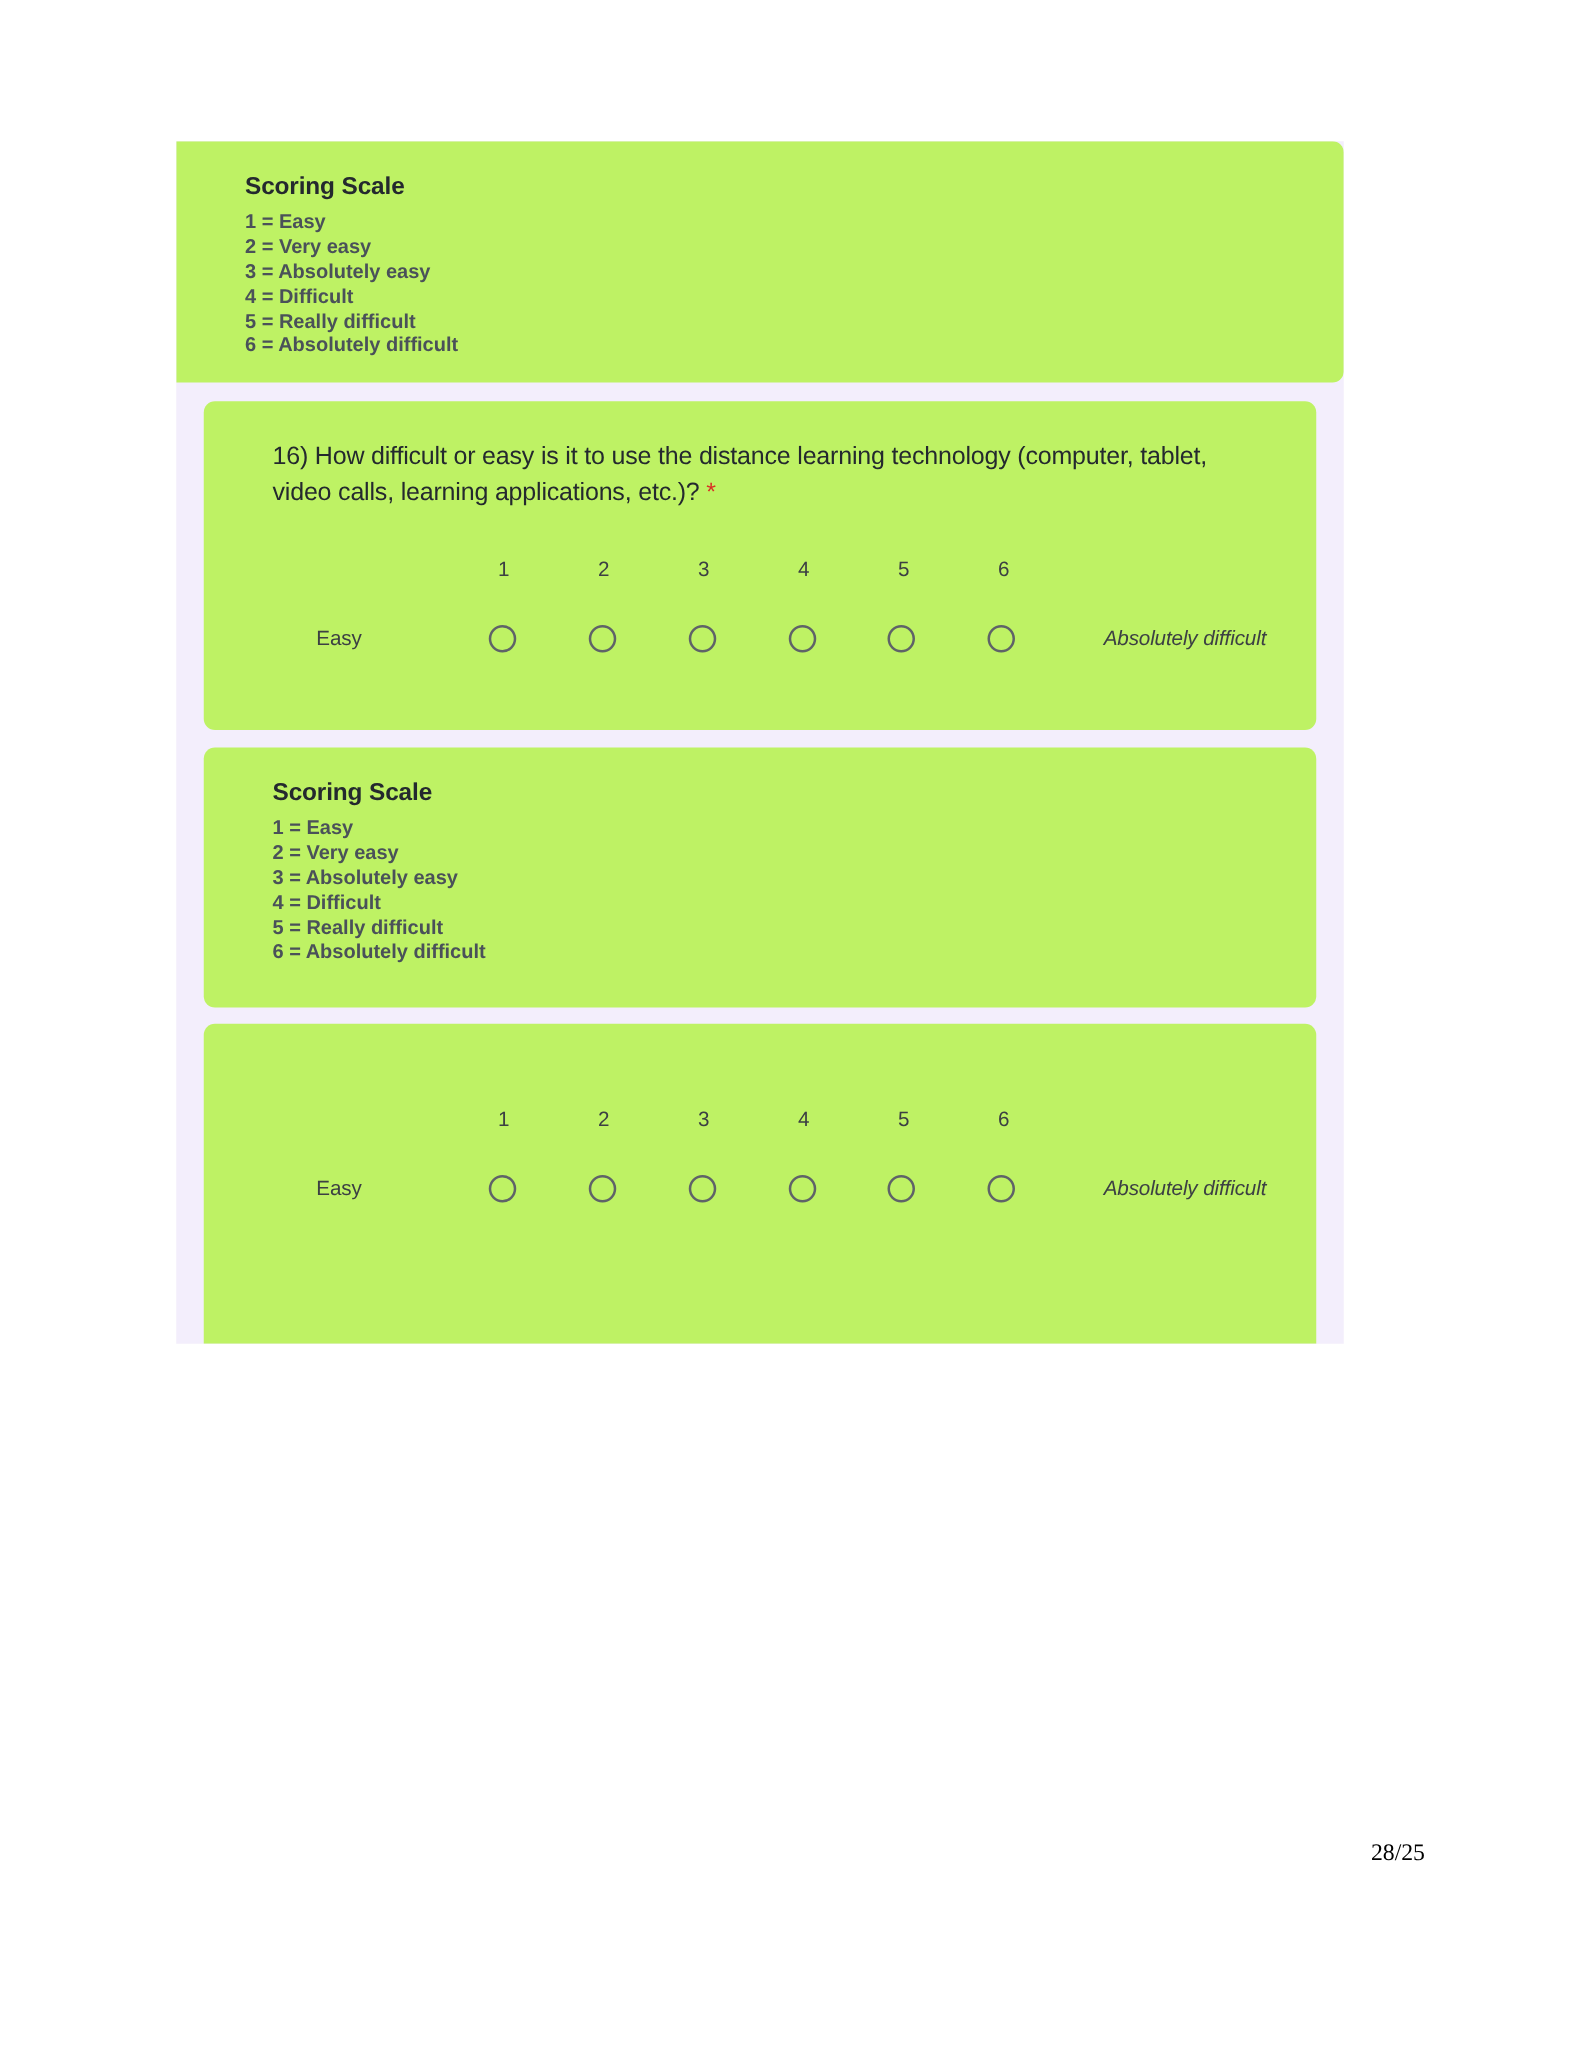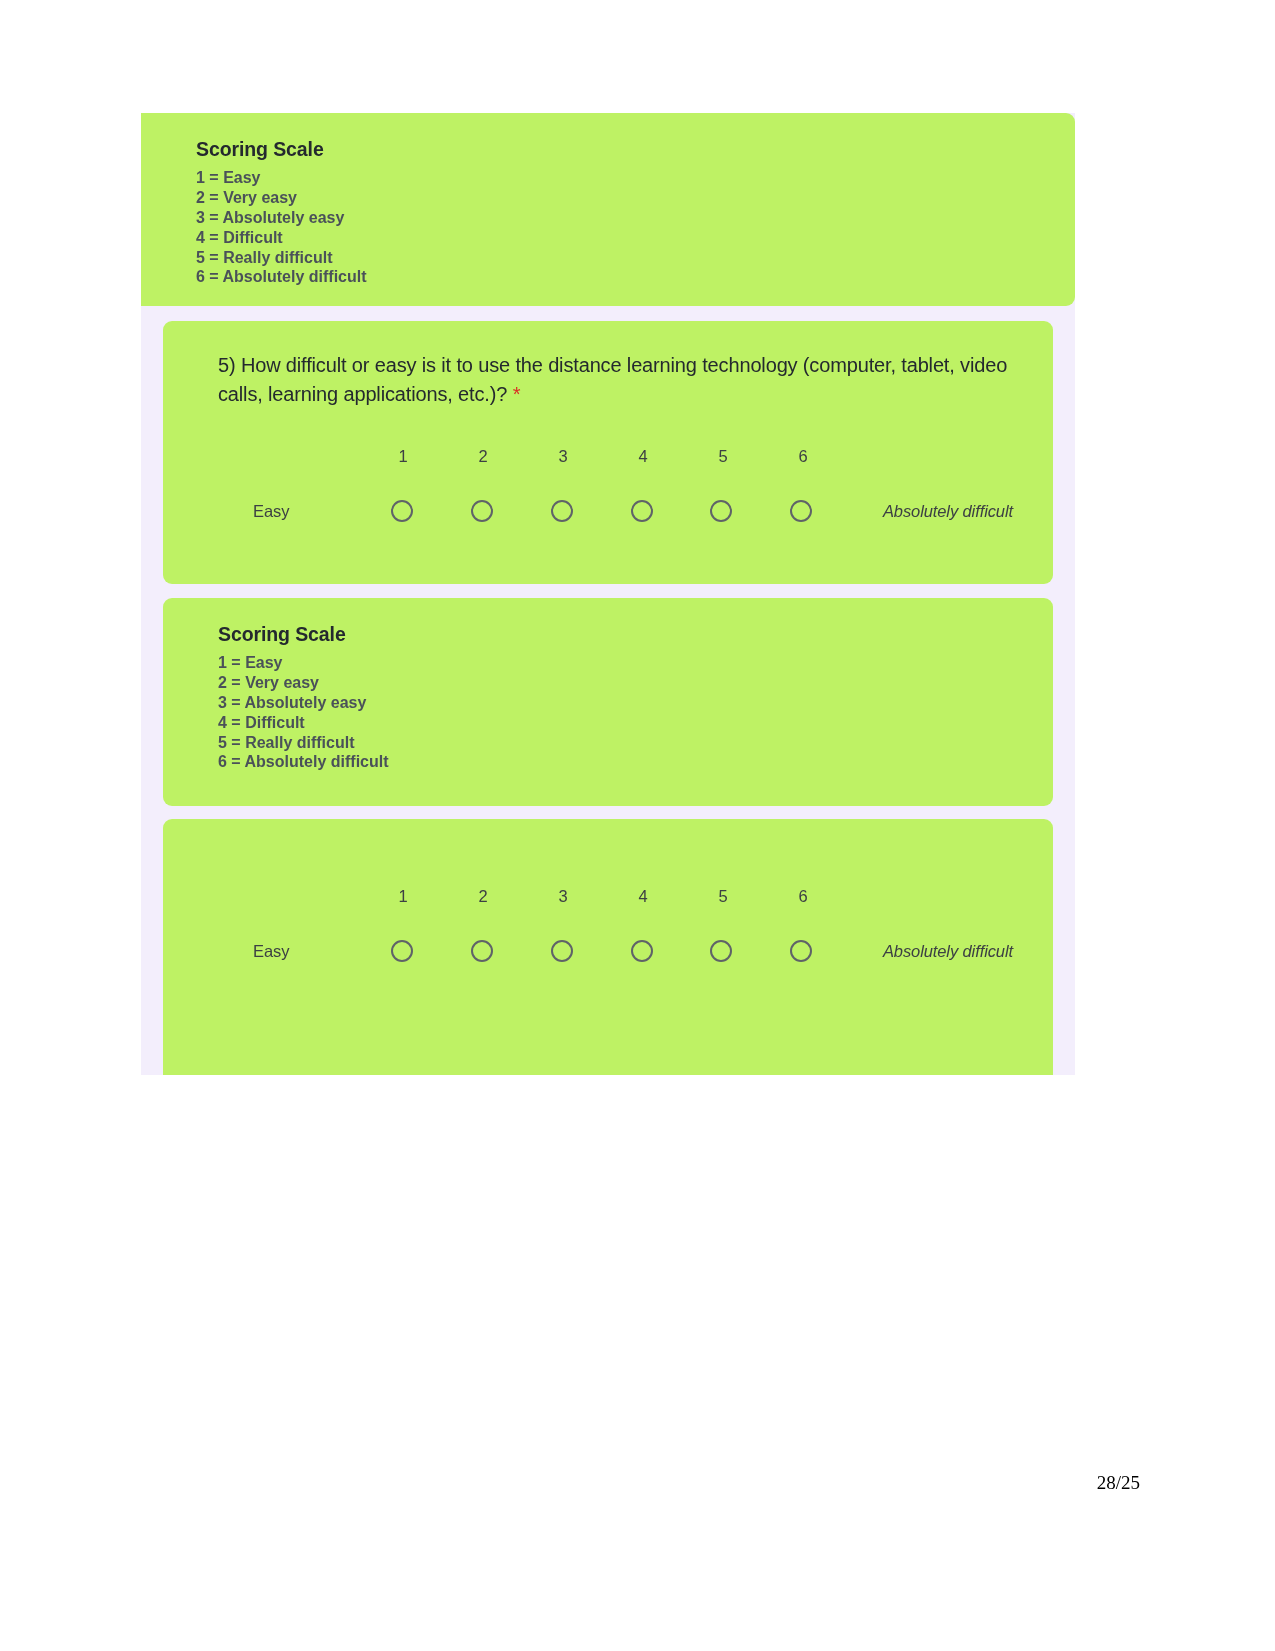--- a/index.html
+++ b/index.html
@@ -158,21 +158,21 @@
       <li>2 = Very easy</li>
       <li>3 = Absolutely easy</li>
       <li>4 = Difficult</li>
       <li>5 = Really difficult</li>
       <li>6 = Absolutely difficult</li>
     </ul>
   </div>
 
   <div class="card question-card q11">
     <p class="question-text">
-      <span>5) How difficult or easy is it to use the distance learning technology (computer, tablet, video calls, learning applications, etc.)?</span>
+      <span>16) How difficult or easy is it to use the distance learning technology (computer, tablet, video calls, learning applications, etc.)?</span>
       <span class="required-star">*</span>
     </p>
 
     <div class="rating-block">
       <div class="rating-numbers">
         <span class="anchor-spacer"></span>
         <span class="scale-col">
             <span class="scale-num">1</span>
           </span>
         <span class="scale-col">

